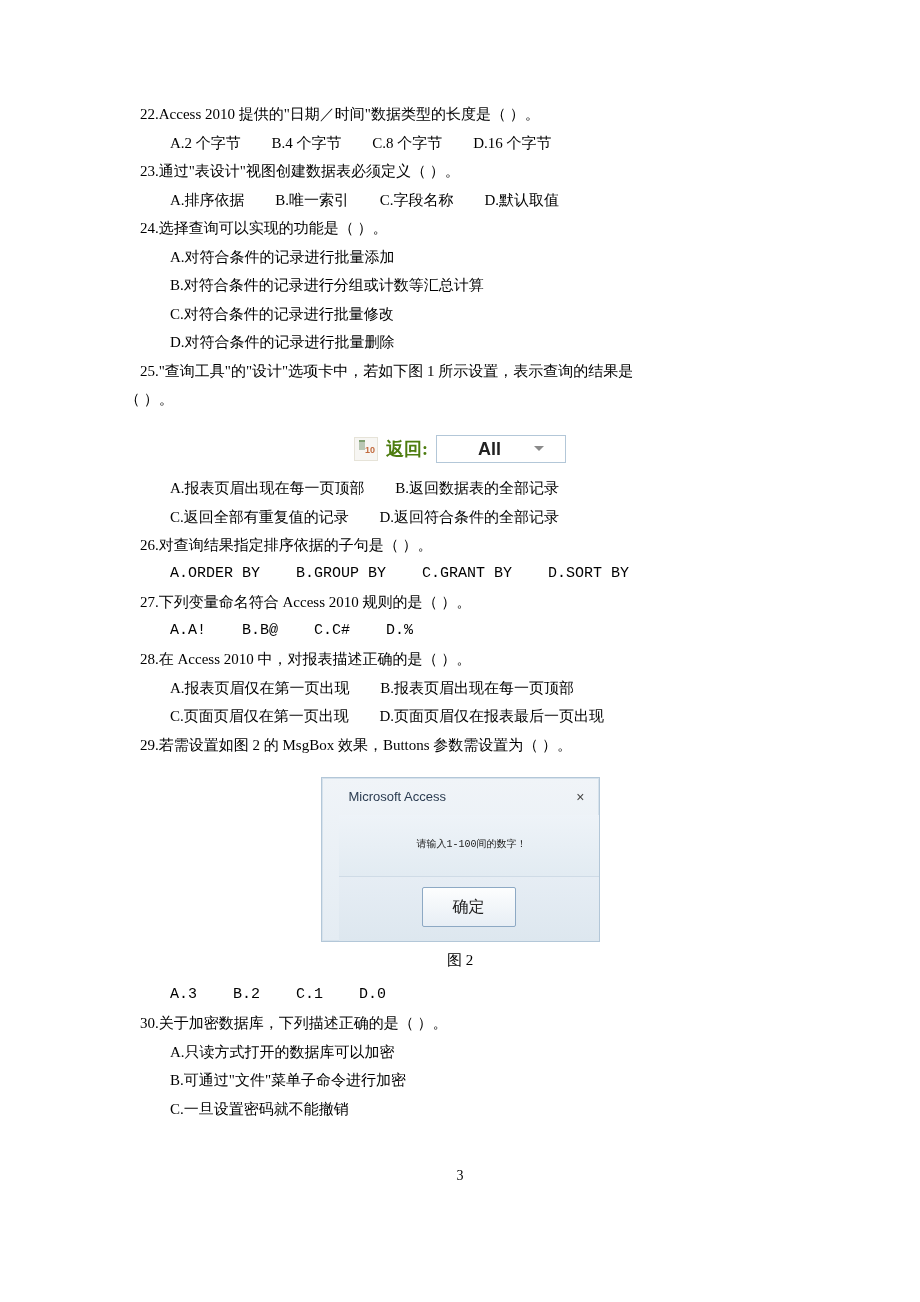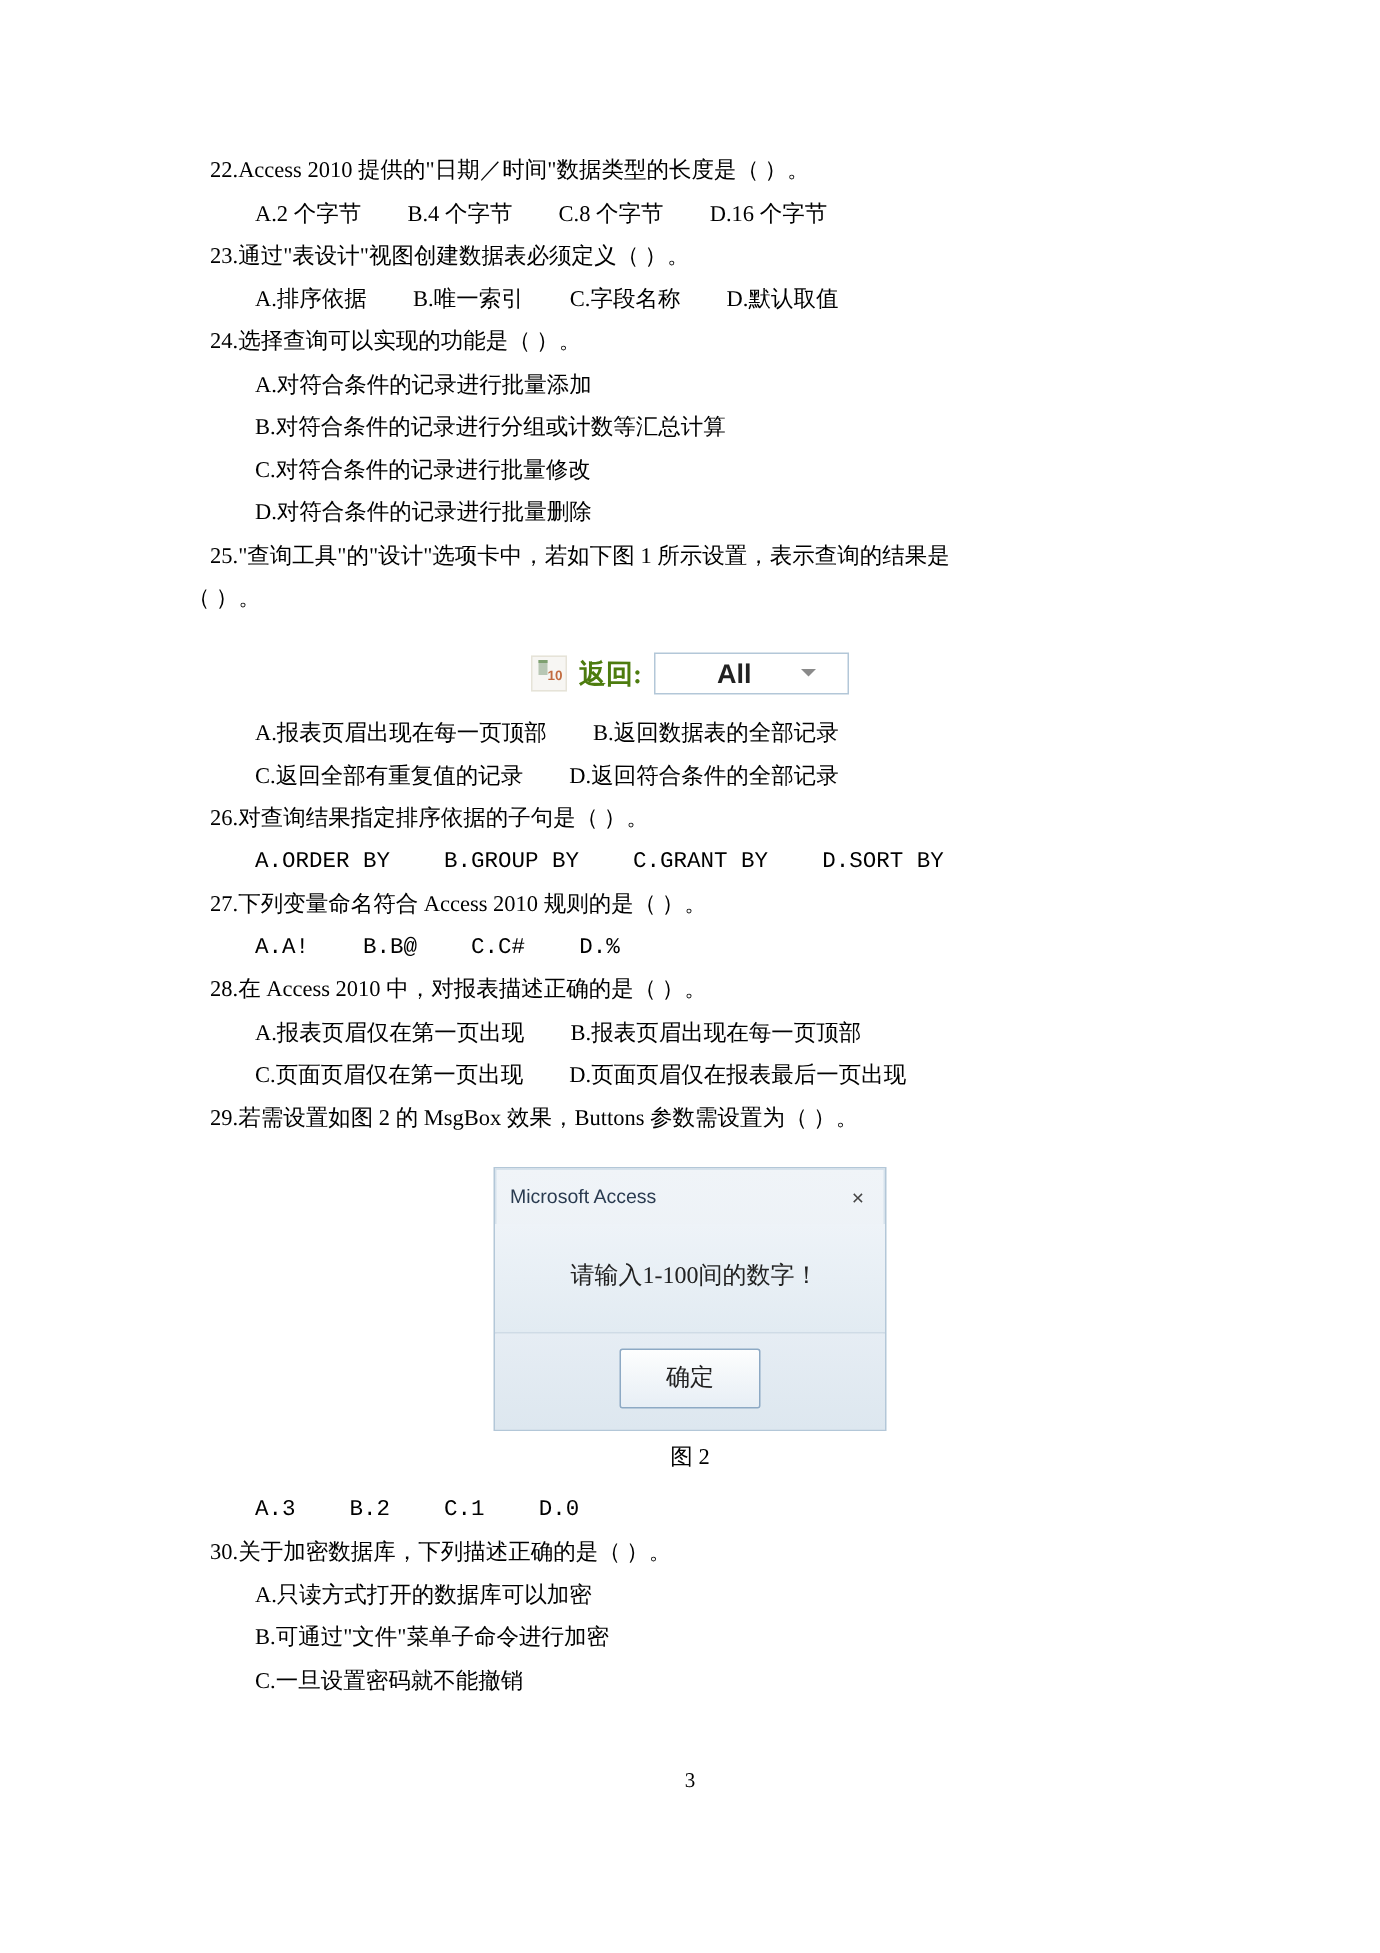--- a/index.html
+++ b/index.html
@@ -85,39 +85,40 @@
     border-top: 5px solid #8a8a8a;
   }
 
   
   .fig2 {
     display: inline-block;
     border: 1px solid #b3c7d8;
     background: linear-gradient(#f0f4f8, #e4ecf3);
     box-shadow: 0 0 0 1px #d6e2ec inset;
     width: 260px;
+    padding-left: 17px;
   }
   .fig2-titlebar {
     display: flex;
     justify-content: space-between;
     align-items: center;
     padding: 6px 10px 4px 10px;
     font-family: "Segoe UI", Tahoma, sans-serif;
     font-size: 13px;
     color: #2a3b50;
   }
   .fig2-close {
     font-size: 14px;
     color: #444;
     padding: 0 4px;
   }
   .fig2-body {
     padding: 20px 10px 22px 16px;
-    font-family: Liberation Serif, serif;
-    font-size: 16px;
+    font-family: Liberation Mono, monospace;
+    font-size: 10px;
     color: #222;
     background: linear-gradient(#eef3f8, #e2ebf2);
   }
   .fig2-footer {
     text-align: center;
     padding: 10px 0 14px 0;
     background: linear-gradient(#e6edf4, #dde7ef);
     border-top: 1px solid #cfdbe6;
   }
   .fig2-ok {

